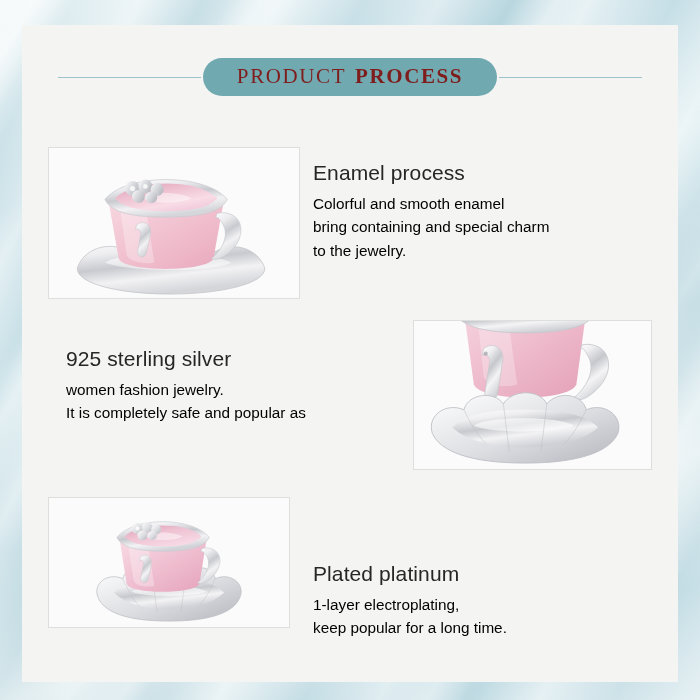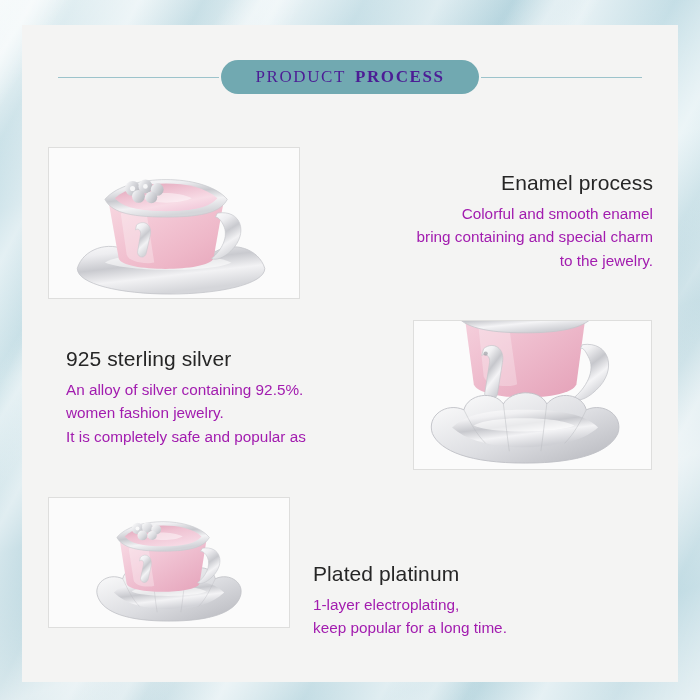--- a/index.html
+++ b/index.html
@@ -87,23 +87,23 @@
     margin: 0 2px;
   }
   .header .rule.left  { margin-left: 36px; }
   .header .rule.right { margin-right: 36px; }
 
   .title-pill {
     flex: 0 0 auto;
     background: #71a9b1;
     border-radius: 22px;
     padding: 8px 34px 9px 34px;
-    color: #4c1d95;
+    color: #7f1d1d;
     font-family: "Liberation Serif", serif;
-    font-size: 17px;
+    font-size: 21px;
     letter-spacing: 1.6px;
     white-space: nowrap;
     line-height: 1;
   }
   .title-pill .t-light { font-weight: 400; }
   .title-pill .t-bold  { font-weight: 700; margin-left: 9px; }
 
   
   .photo-frame {
     position: absolute;
@@ -117,28 +117,28 @@
   .heading {
     font-size: 21px;
     font-weight: 400;
     color: #262626;
     letter-spacing: 0.1px;
     margin-bottom: 7px;
     white-space: nowrap;
   }
   .body-line {
     font-size: 15.3px;
-    color: #a21caf;
+    color: #000000;
     line-height: 1.53;
     white-space: nowrap;
   }
 
   
   #frame-1 { left: 26px;  top: 122px; width: 252px; height: 152px; }
-  #text-1  { left: 291px; top: 146px; width: 340px; text-align: right; }
+  #text-1  { left: 291px; top: 136px; width: 340px; }
 
   
   #frame-2 { left: 391px; top: 295px; width: 239px; height: 150px; }
   #text-2  { left: 44px;  top: 322px; width: 330px; }
 
   
   #frame-3 { left: 26px;  top: 472px; width: 242px; height: 131px; }
   #text-3  { left: 291px; top: 505px; width: 330px; margin-top: 32px; }
 </style>
 </head>
@@ -226,21 +226,20 @@
 
   <div class="text-block" id="text-1">
     <div class="heading">Enamel process</div>
     <div class="body-line">Colorful and smooth enamel</div>
     <div class="body-line">bring containing and special charm</div>
     <div class="body-line">to the jewelry.</div>
   </div>
 
   <div class="text-block" id="text-2">
     <div class="heading">925 sterling silver</div>
-    <div class="body-line">An alloy of silver containing 92.5%.</div>
     <div class="body-line">women fashion jewelry.</div>
     <div class="body-line">It is completely safe and popular as</div>
   </div>
 
   <div class="photo-frame" id="frame-2">
     <svg viewBox="0 0 239 150" preserveAspectRatio="xMidYMid meet" role="img">
       <defs>
         <linearGradient id="cupPink2" x1="0" y1="0" x2="0.8" y2="1">
           <stop offset="0%" stop-color="#f8dbe4"></stop>
           <stop offset="40%" stop-color="#f2c6d5"></stop>

